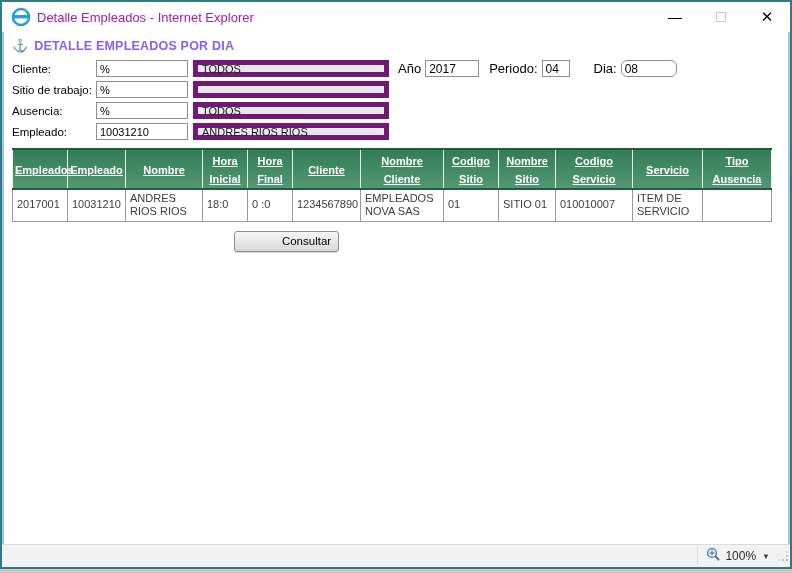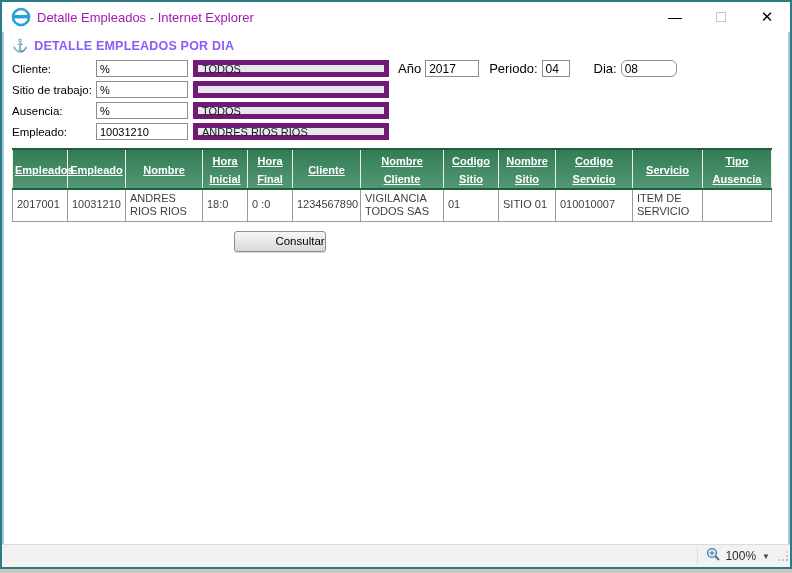--- a/index.html
+++ b/index.html
@@ -97,21 +97,21 @@
     line-height:1.25; overflow:hidden;
   }
   
   .button-row { display:flex; margin-top:9px; margin-left:2px; }
   .btn {
     height:21px; border:1px solid #8e8e8e; border-radius:3px;
     background:linear-gradient(#f6f6f6, #e9e9e9 45%, #d8d8d8);
     font-size:11.5px; color:#000; font-family:"Liberation Sans", sans-serif;
     box-shadow:0 1px 0 rgba(0,0,0,0.15); cursor:pointer;
   }
-  .btn-consultar { width:92px; margin-left:222px;padding-left:40px; }
+  .btn-consultar { width:105px; margin-left:222px;padding-left:40px; }
   .btn-salir { width:100px; margin-left:48px; }
   
   .statusbar {
     height:23px; background:#f2f2f2; border-top:1px solid #dadada;
     display:flex; align-items:center; justify-content:flex-end; flex:0 0 auto;
     position:relative;
   }
   .status-sep { width:1px; height:16px; background:#dcdcdc; margin-right:8px; }
   .zoom-area { display:flex; align-items:center; margin-right:14px; cursor:pointer; }
   .zoom-label { font-size:12px; color:#2b2b2b; margin:0 6px 0 4px; }
@@ -216,21 +216,21 @@
         </tr>
       </thead>
       <tbody>
         <tr>
           <td>2017001</td>
           <td>10031210</td>
           <td>ANDRES RIOS RIOS</td>
           <td>18:0</td>
           <td>0 :0</td>
           <td>1234567890</td>
-          <td>VIGILANCIA TODOS SAS</td>
+          <td>EMPLEADOS NOVA SAS</td>
           <td>01</td>
           <td>SITIO 01</td>
           <td>010010007</td>
           <td>ITEM DE SERVICIO</td>
           <td></td>
         </tr>
       </tbody>
     </table>
 
     <div class="button-row">

